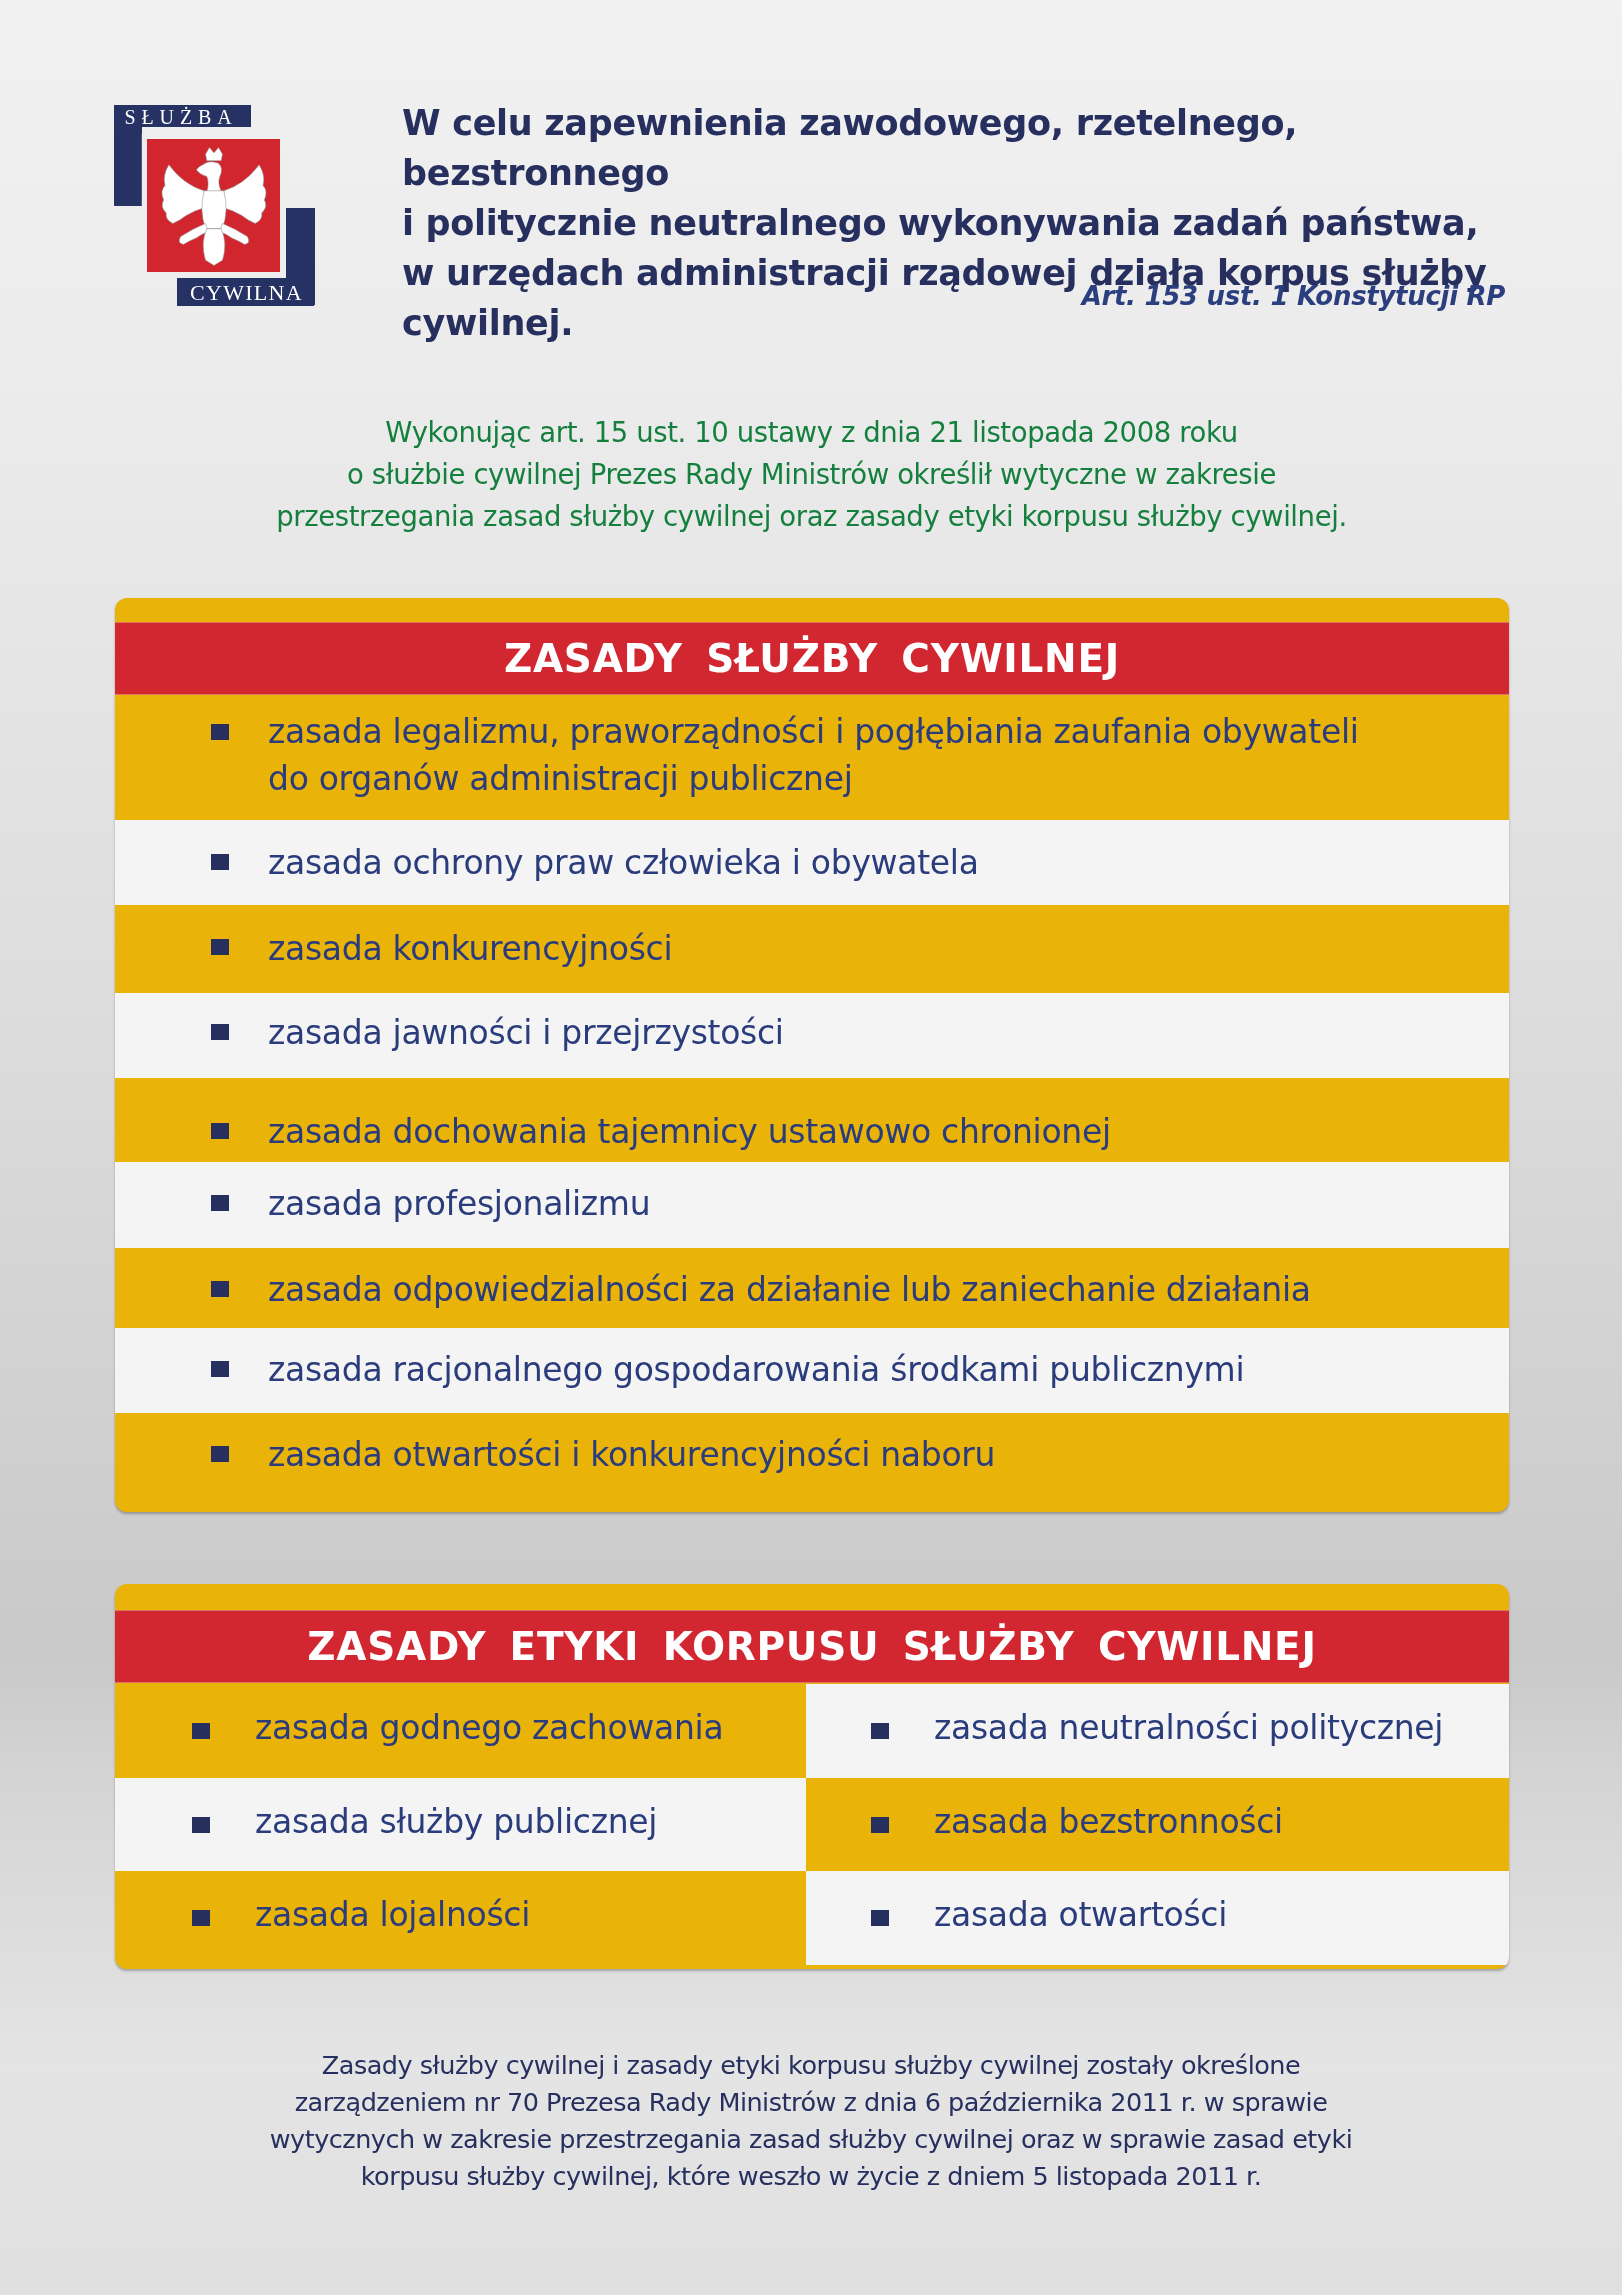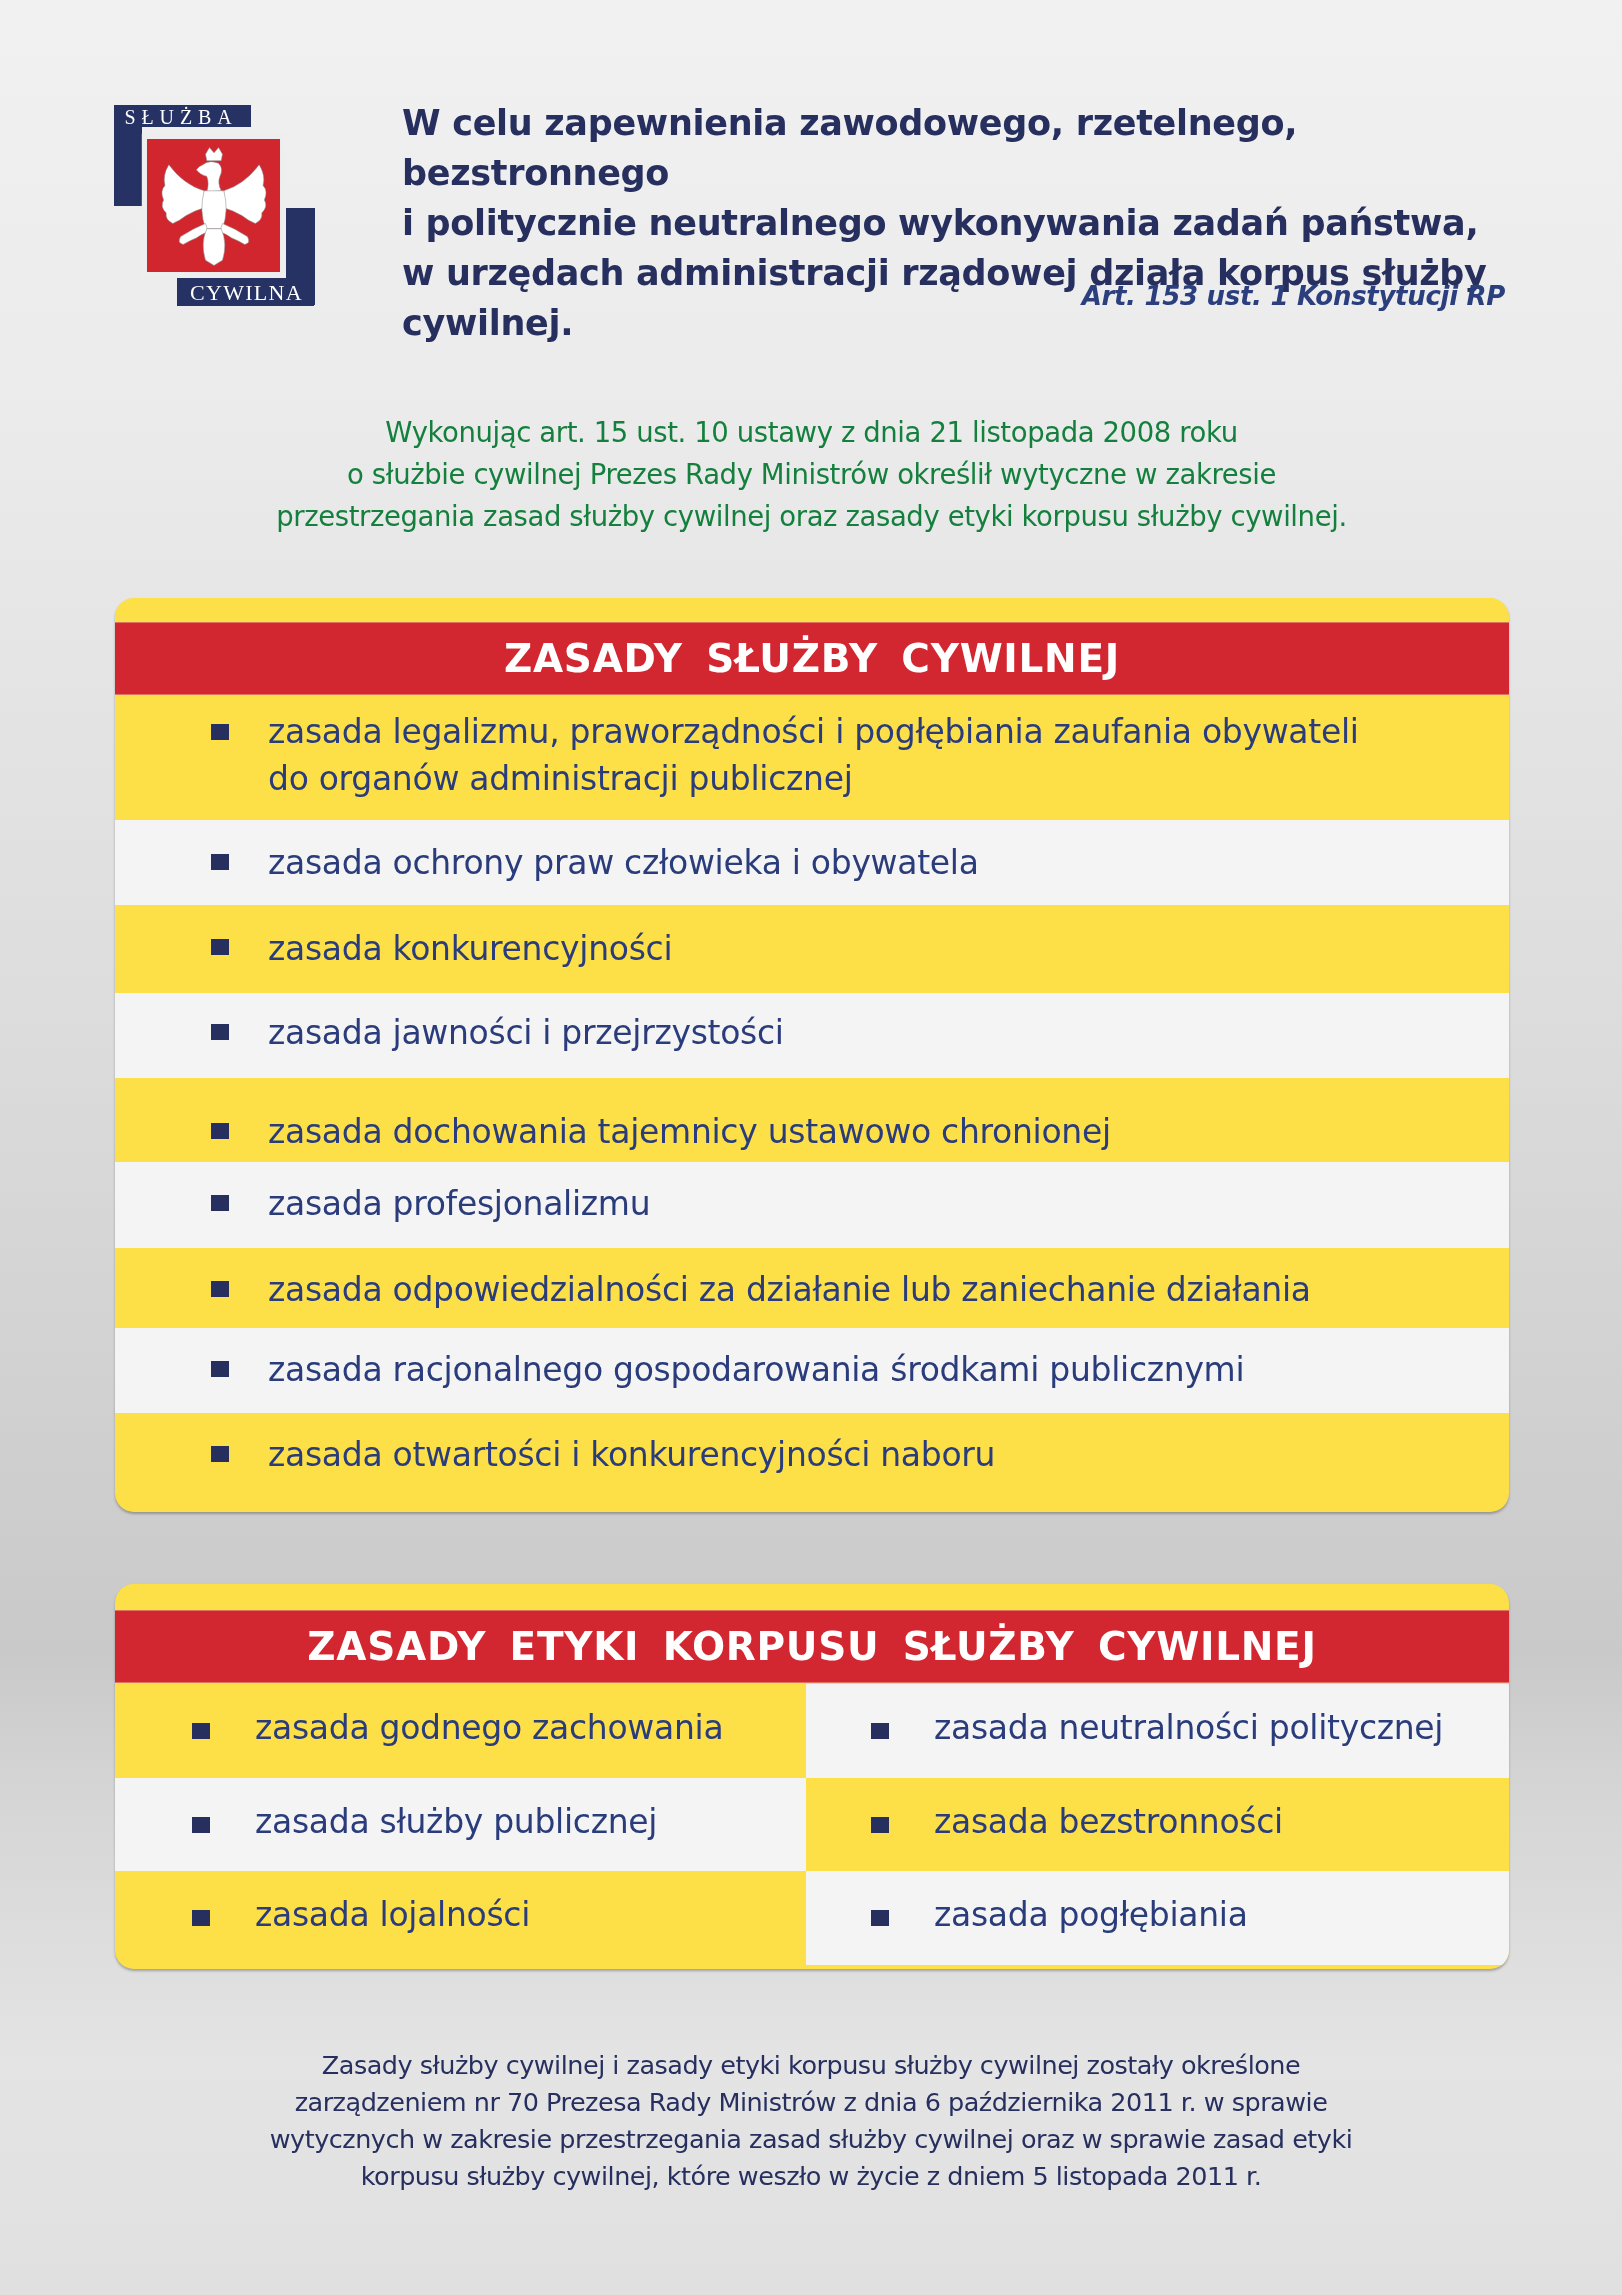--- a/index.html
+++ b/index.html
@@ -37,22 +37,22 @@
     font-size: 26px; color: #2b3f7e; letter-spacing: -0.3px;
   }
   .intro {
     left: 157px; top: 411px; width: 1309px; text-align: center;
     font-family: "DejaVu Sans", sans-serif; font-size: 27.5px; line-height: 42px;
     color: #15803d; letter-spacing: -0.4px;
   }
 
   
   .card {
-    position: absolute; left: 115px; width: 1394px; background: #fde047;
-    border-radius: 19px; overflow: hidden;
+    position: absolute; left: 115px; width: 1394px; background: #eab308;
+    border-radius: 12px; overflow: hidden;
     box-shadow: 0 2px 2.6px rgba(0,0,0,0.28);
   }
   .card1 { top: 598px; height: 914px; }
   .card2 { top: 1584px; height: 385px; }
   .band {
     position: absolute; left: 0; right: 0; background: #d22630;
     border-top: 1.3px solid #e2735f; border-bottom: 1.3px solid #e2735f;
     color: #fff; text-align: center; font-weight: bold;
     font-family: "DejaVu Sans", sans-serif; letter-spacing: 0.7px; word-spacing: 9.2px;
   }
@@ -195,21 +195,21 @@
   <div class="cell right alt" style="left:691px;right:0;top:100px;height:94px;">
     <span class="bullet" style="top:39px;"></span>
     <span class="ctext" style="top:23.6px;">zasada neutralności politycznej</span>
   </div>
   <div class="cell right" style="left:691px;right:0;top:194px;height:93px;">
     <span class="bullet" style="top:39px;"></span>
     <span class="ctext" style="top:23.6px;">zasada bezstronności</span>
   </div>
   <div class="cell right alt" style="left:691px;right:0;top:287px;height:94px;">
     <span class="bullet" style="top:39px;"></span>
-    <span class="ctext" style="top:23.6px;">zasada pogłębiania</span>
+    <span class="ctext" style="top:23.6px;">zasada otwartości</span>
   </div>
 </div>
 
 <div class="abs foot">
   <div>Zasady służby cywilnej i zasady etyki korpusu służby cywilnej zostały określone</div>
   <div>zarządzeniem nr 70 Prezesa Rady Ministrów z dnia 6 października 2011 r. w sprawie</div>
   <div>wytycznych w zakresie przestrzegania zasad służby cywilnej oraz w sprawie zasad etyki</div>
   <div>korpusu służby cywilnej, które weszło w życie z dniem 5 listopada 2011 r.</div>
 </div>
 

